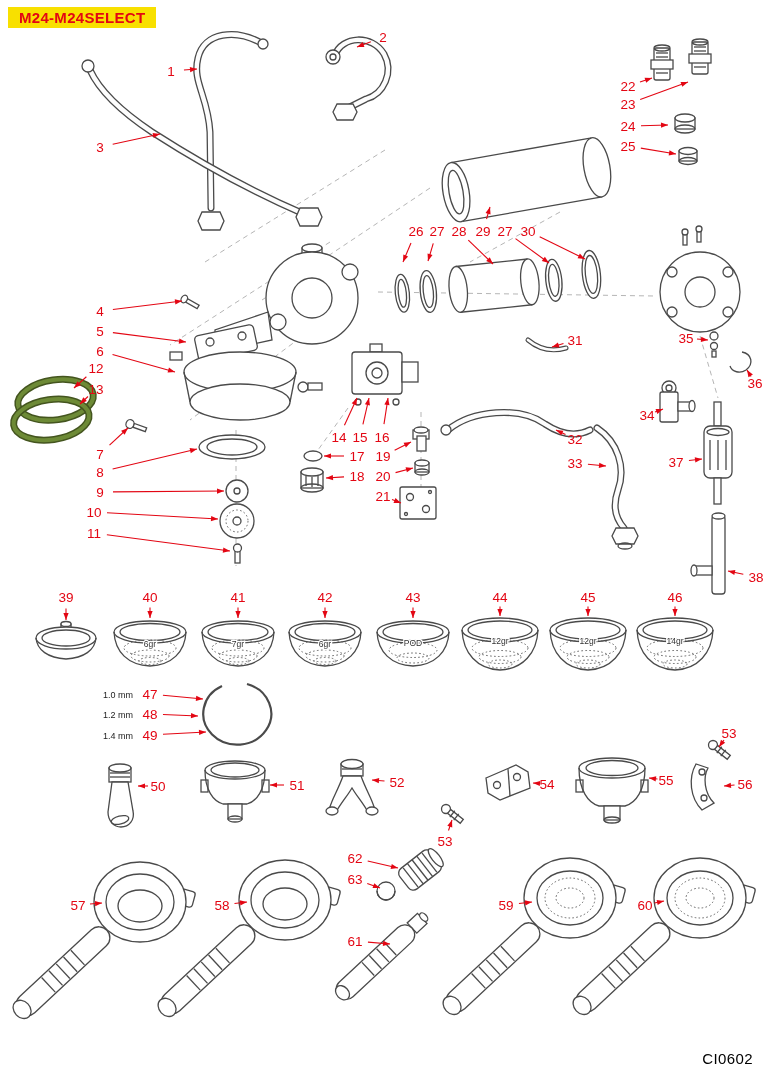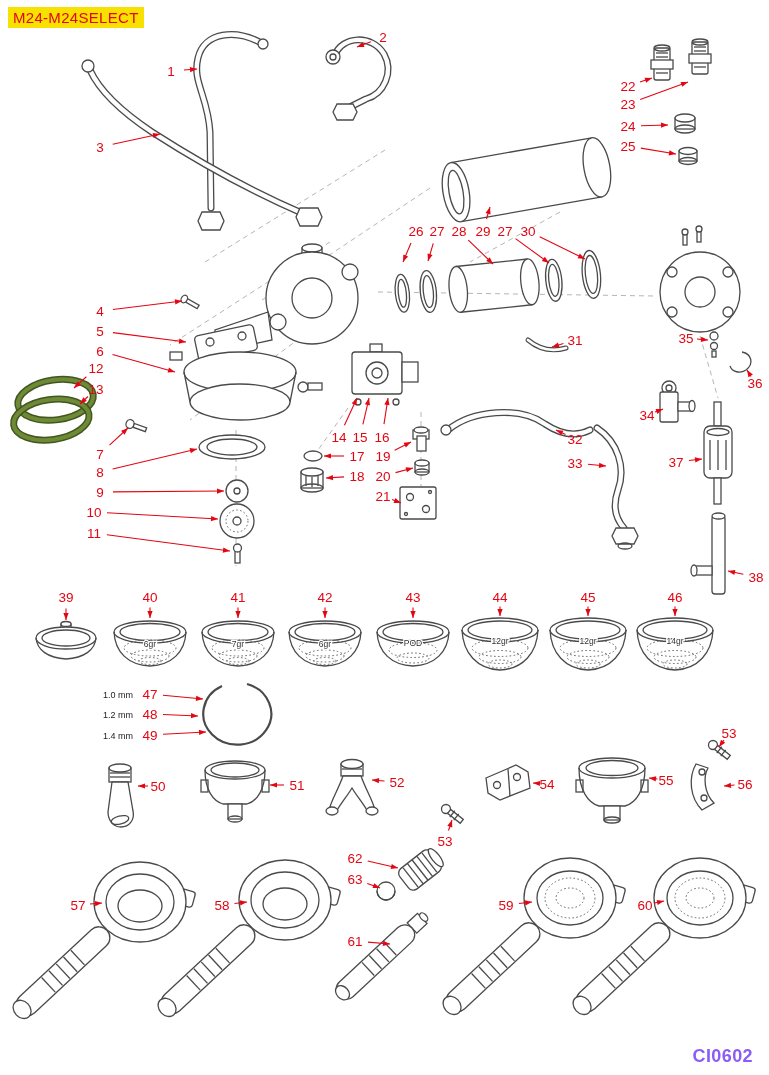--- a/index.html
+++ b/index.html
@@ -1,24 +1,24 @@
 <!DOCTYPE html>
 <html style="--callout: #e30613; --highlight: #f8e000;"><head>
 <meta charset="utf-8">
 <style>
   html,body{margin:0;padding:0;background:#fff;}
   body{width:769px;height:1075px;position:relative;overflow:hidden;
        font-family:"Liberation Sans",sans-serif;}
   .stage{position:absolute;inset:0;width:769px;height:1075px;}
   svg.layer{position:absolute;left:0;top:0;}
   .title{position:absolute;left:8px;top:7px;background:var(--highlight,#f8e000);
-         color:var(--callout,#e30613);font-size:15px;font-weight:normal;
-         padding:2px 5px;letter-spacing:.3px;}
-  .doc-code{position:absolute;right:16px;bottom:8px;color:#8b5cf6;font-size:18px;
-            font-weight:bold;letter-spacing:.4px;}
+         color:var(--callout,#e30613);font-size:15px;font-weight:bold;
+         padding:2px 11px;letter-spacing:.3px;}
+  .doc-code{position:absolute;right:16px;bottom:8px;color:#000000;font-size:15px;
+            font-weight:normal;letter-spacing:.4px;}
   
   .ln{fill:none;stroke:#4a4a4a;stroke-width:1.3;}
   .lnf{fill:#ffffff;stroke:#4a4a4a;stroke-width:1.3;}
   .dash{fill:none;stroke:#adadad;stroke-width:.9;stroke-dasharray:5 4;}
   .dots{fill:none;stroke:#666;stroke-width:1;stroke-dasharray:1.6 2.3;}
   .tube-o{fill:none;stroke:#4a4a4a;stroke-width:7;stroke-linecap:round;stroke-linejoin:round;}
   .tube-i{fill:none;stroke:#fdfdfd;stroke-width:4.4;stroke-linecap:round;stroke-linejoin:round;}
   .tube-o.s{stroke-width:5;} .tube-i.s{stroke-width:2.8;}
   .gro{fill:none;stroke:#44551f;stroke-width:7;}
   .gri{fill:none;stroke:#6d8a36;stroke-width:4;}

